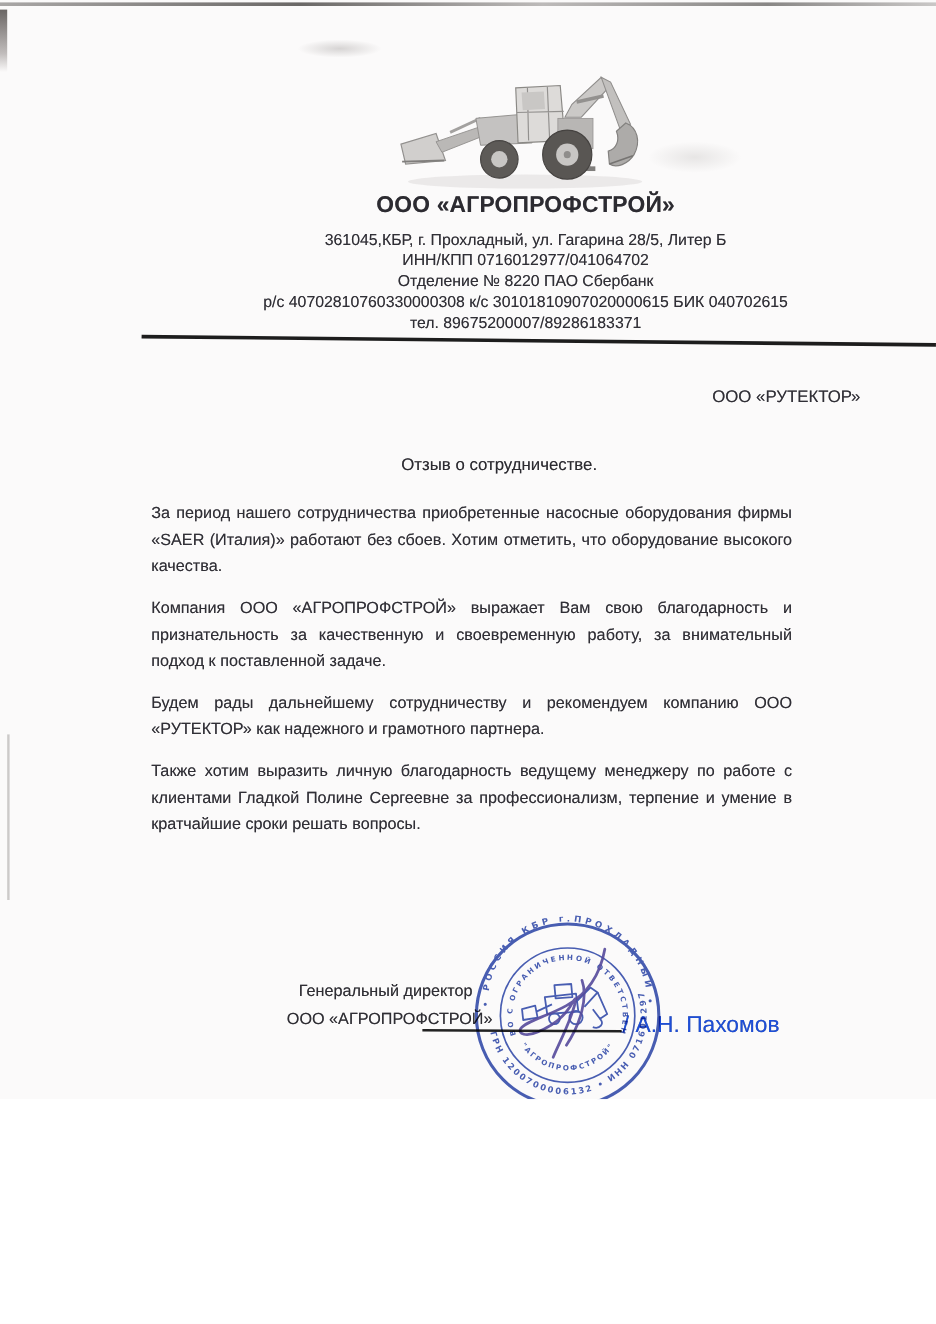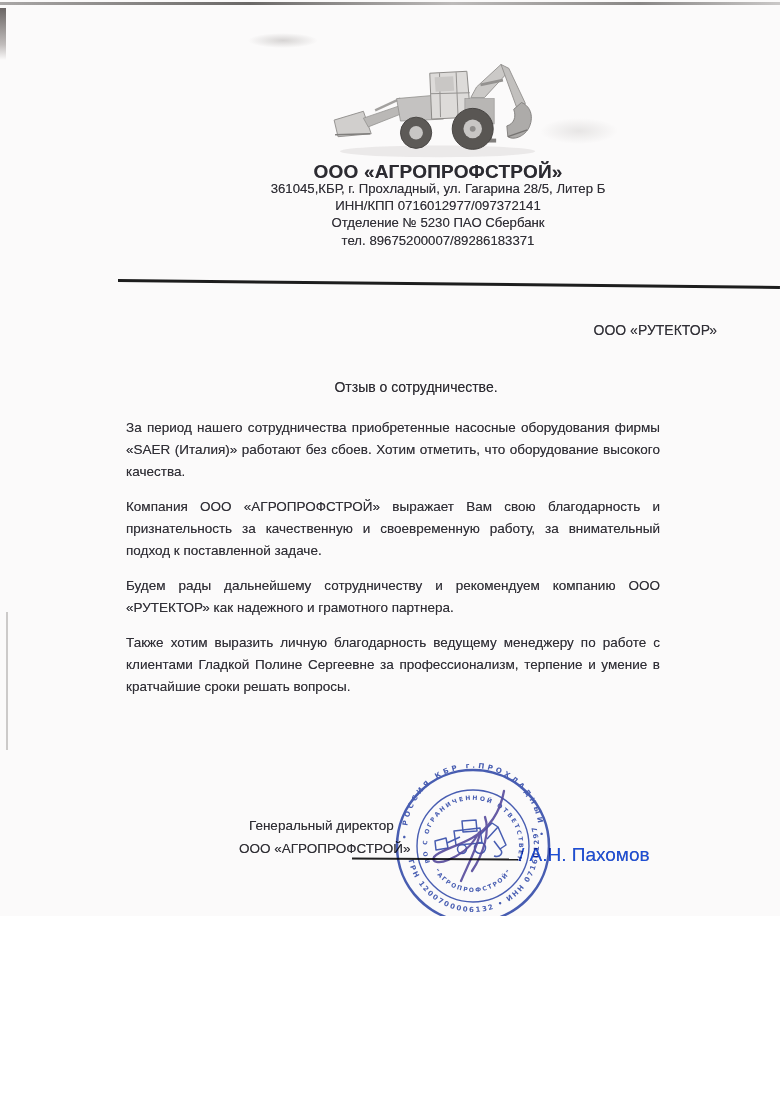--- a/index.html
+++ b/index.html
@@ -27,21 +27,21 @@
     background:#241a1e;border-radius:20% 70% 60% 45% / 25% 50% 55% 45%;
     box-shadow:0 0 4px rgba(36,26,30,.5);}
   .art-bottom-line{position:absolute;left:22px;top:1098px;width:615px;height:2px;background:rgba(125,122,120,.45);}
 
   
   .header{position:absolute;left:96px;top:0;width:684px;text-align:center;}
   .logo-wrap{position:absolute;left:232px;top:42px;width:225px;height:122px;}
   .logo-wrap svg{filter:blur(.35px);opacity:.95;}
   .company-name{position:absolute;left:0;top:161px;width:684px;
     font-size:19px;font-weight:bold;letter-spacing:.2px;color:#2c2b31;}
-  .addr{position:absolute;left:0;top:180px;width:684px;
+  .addr{position:absolute;left:0;top:191px;width:684px;
     font-size:13.2px;line-height:17.2px;color:#302f36;}
   .head-rule{position:absolute;left:118px;top:279px;width:662px;height:3px;background:#1d1d1d;
     transform:rotate(.6deg);transform-origin:left center;}
 
   
   .recipient{position:absolute;right:63px;top:322px;font-size:14px;color:#302f36;}
   .title{position:absolute;left:126px;top:379px;width:580px;text-align:center;
     font-size:14px;font-weight:normal;color:#2c2b31;}
   .bodytext{position:absolute;left:126px;top:417px;width:534px;
     font-size:13.5px;line-height:22px;text-align:justify;color:#302f36;}
@@ -107,22 +107,23 @@
         <path d="M146,57 L152,46 L177,23 L184,31 L160,57 Z" fill="#c9c7c5" stroke="#8a8886" stroke-width="0.9"></path>
         <path d="M177,23 L185,27 L202,63 L193,67 Z" fill="#bfbdbb" stroke="#8a8886" stroke-width="0.9"></path>
         <path d="M156,44 L179,39" stroke="#8e8c8a" stroke-width="3"></path>
         <path d="M198,62 C208,66 211,78 205,89 C200,97 190,101 184,97 L183,86 C190,84 193,77 190,69 Z" fill="#a9a7a5" stroke="#7d7b79" stroke-width="1"></path>
         <path d="M184,97 L204,90" stroke="#6f6d6b" stroke-width="1.4"></path>
       </svg>
     </div>
     <div class="company-name soft">ООО «АГРОПРОФСТРОЙ»</div>
     <div class="addr soft">
       <div>361045,КБР, г. Прохладный, ул. Гагарина 28/5, Литер Б</div>
-      <div>ИНН/КПП 0716012977/097372141</div>
-      <div>Отделение № 5230 ПАО Сбербанк</div>
+      <div>ИНН/КПП 0716012977/041064702</div>
+      <div>Отделение № 8220 ПАО Сбербанк</div>
+      <div>р/с 40702810760330000308 к/с 30101810907020000615 БИК 040702615</div>
       <div>тел. 89675200007/89286183371</div>
     </div>
   </div>
   <div class="head-rule"></div>
 
   <div class="recipient soft">ООО «РУТЕКТОР»</div>
   <div class="title soft">Отзыв о сотрудничестве.</div>
 
   <div class="bodytext">
     <p class="soft">За период нашего сотрудничества приобретенные насосные оборудования фирмы «SAER (Италия)» работают без сбоев. Хотим отметить, что оборудование высокого качества.</p>

